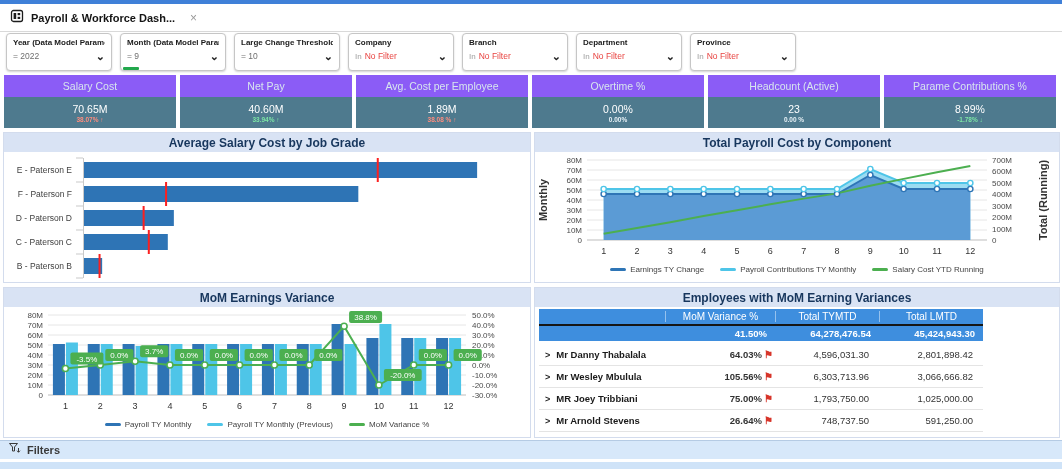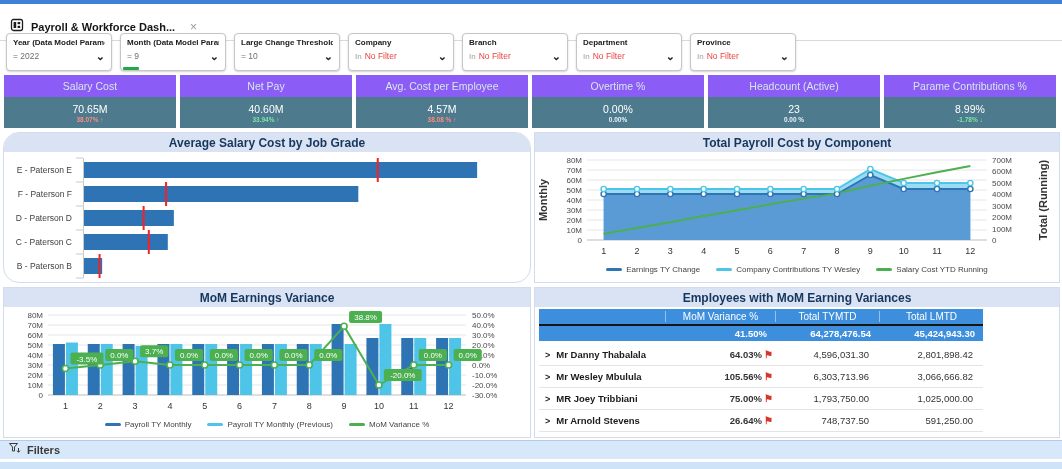--- a/index.html
+++ b/index.html
@@ -1,40 +1,40 @@
 <!DOCTYPE html>
 <html><head>
 <meta charset="utf-8">
 <style>
   html,body{margin:0;padding:0;background:#fff;}
   body{width:1062px;height:469px;font-family:"Liberation Sans",sans-serif;overflow:hidden;}
   .app{position:relative;width:1062px;height:469px;background:#fff;}
   .top-strip{position:absolute;top:0;left:0;width:1062px;height:4px;background:#3f80d8;}
-  .tab-bar{position:absolute;top:4px;left:0;width:1062px;height:27px;background:#fff;border-bottom:1px solid #d9d9d9;display:flex;align-items:center;margin-top:9px;}
+  .tab-bar{position:absolute;top:4px;left:0;width:1062px;height:27px;background:#fff;border-bottom:1px solid #d9d9d9;display:flex;align-items:center;}
   .tab{display:flex;align-items:center;gap:7px;padding:0 10px;height:100%;cursor:default;}
   .tab-title{font-weight:bold;font-size:11px;color:#141414;white-space:nowrap;}
   .tab-close{color:#9a9a9a;font-size:12px;margin-left:8px;line-height:10px;}
   .filter-row{position:absolute;top:33px;left:6px;height:38px;display:flex;gap:8px;}
   .filter-card{width:106px;height:38px;background:#fff;border:1px solid #c6c6c6;border-radius:4px;box-shadow:0 1px 2px rgba(0,0,0,.18);padding:4px 6px 3px 6px;box-sizing:border-box;position:relative;}
   .fc-label{font-size:8px;font-weight:bold;color:#1a1a1a;white-space:nowrap;overflow:hidden;}
   .fc-row{display:flex;justify-content:space-between;align-items:center;margin-top:4px;gap:24px;}
   .fc-vwrap{display:flex;gap:3px;align-items:baseline;white-space:nowrap;overflow:hidden;}
   .fc-value{font-size:8.5px;color:#6f6f6f;}
   .fc-prefix{font-size:8px;color:#9d9d9d;}
   .fc-value.red{color:#e84340;}
   .fc-chevron{font-size:11px;font-weight:bold;color:#222;line-height:7px;}
   .fc-progress{position:absolute;bottom:0;left:2px;width:16px;height:3px;background:#22a84c;border-radius:1px;}
   .kpi-row{position:absolute;top:75px;left:4px;display:flex;gap:4px;}
   .kpi-card{width:172px;}
   .kpi-header{height:22px;background:#8b5cf6;color:#d7e5ee;font-size:10.5px;display:flex;align-items:center;justify-content:center;}
   .kpi-body{height:31px;background:#4e7a8e;display:flex;flex-direction:column;align-items:center;justify-content:center;gap:1px;}
   .kpi-value{color:#fff;font-weight:normal;font-size:10.5px;}
   .kpi-delta{font-size:6.5px;font-weight:bold;}
   .panel{position:absolute;background:#fff;border:1px solid #d3dced;box-sizing:border-box;overflow:hidden;}
-  #panel-jobgrade{left:3px;top:132px;width:528px;height:151px;border-radius:16px;}
+  #panel-jobgrade{left:3px;top:132px;width:528px;height:151px;}
   #panel-payroll{left:534px;top:132px;width:526px;height:151px;}
   #panel-mom{left:3px;top:287px;width:528px;height:151px;}
   #panel-table{left:534px;top:287px;width:526px;height:151px;}
   .panel-title{height:19px;background:#d9e3f4;color:#17365d;font-weight:bold;font-size:12px;display:flex;align-items:center;justify-content:center;}
   .chart{display:block;margin-top:2px;}
   .legend{display:flex;justify-content:center;gap:16px;align-items:center;height:14px;font-size:8px;color:#444;}
   .lg{display:flex;align-items:center;gap:4px;}
   .lg-line{width:16px;height:3px;border-radius:2px;display:inline-block;}
   .tbl{margin:2px 4px 0 4px;width:444px;font-size:9.5px;color:#333;}
   .trow{display:grid;grid-template-columns:126px 110px 104px 104px;align-items:center;}
@@ -160,21 +160,21 @@
     <div class="kpi-card">
       <div class="kpi-header">Net Pay</div>
       <div class="kpi-body">
           <div class="kpi-value">40.60M</div>
           <div class="kpi-delta" style="color: rgb(124, 230, 165);">33.94% ↑</div>
         </div>
     </div>
     <div class="kpi-card">
       <div class="kpi-header">Avg. Cost per Employee</div>
       <div class="kpi-body">
-          <div class="kpi-value">4.57M</div>
+          <div class="kpi-value">1.89M</div>
           <div class="kpi-delta" style="color: rgb(255, 141, 126);">38.08 % ↑</div>
         </div>
     </div>
     <div class="kpi-card">
       <div class="kpi-header">Overtime %</div>
       <div class="kpi-body">
           <div class="kpi-value">0.00%</div>
           <div class="kpi-delta" style="color: rgb(232, 242, 247);">0.00%</div>
         </div>
     </div>
@@ -295,21 +295,21 @@
         <text transform="translate(12 46) rotate(-90)" text-anchor="middle" font-size="11" font-weight="bold" fill="#333">Monthly</text>
         <text transform="translate(512 46) rotate(-90)" text-anchor="middle" font-size="11" font-weight="bold" fill="#333">Total (Running)</text>
       </svg>
     <div class="legend">
       <span class="lg">
           <i class="lg-line" style="background-color: rgb(46, 117, 182);"></i>
           <span>Earnings TY Change</span>
         </span>
       <span class="lg">
           <i class="lg-line" style="background-color: rgb(78, 197, 232);"></i>
-          <span>Company Contributions TY Wesley</span>
+          <span>Payroll Contributions TY Monthly</span>
         </span>
       <span class="lg">
           <i class="lg-line" style="background-color: rgb(76, 175, 80);"></i>
           <span>Salary Cost YTD Running</span>
         </span>
     </div>
   </div>
 
   <div class="panel" id="panel-mom">
     <div class="panel-title">MoM Earnings Variance</div>

